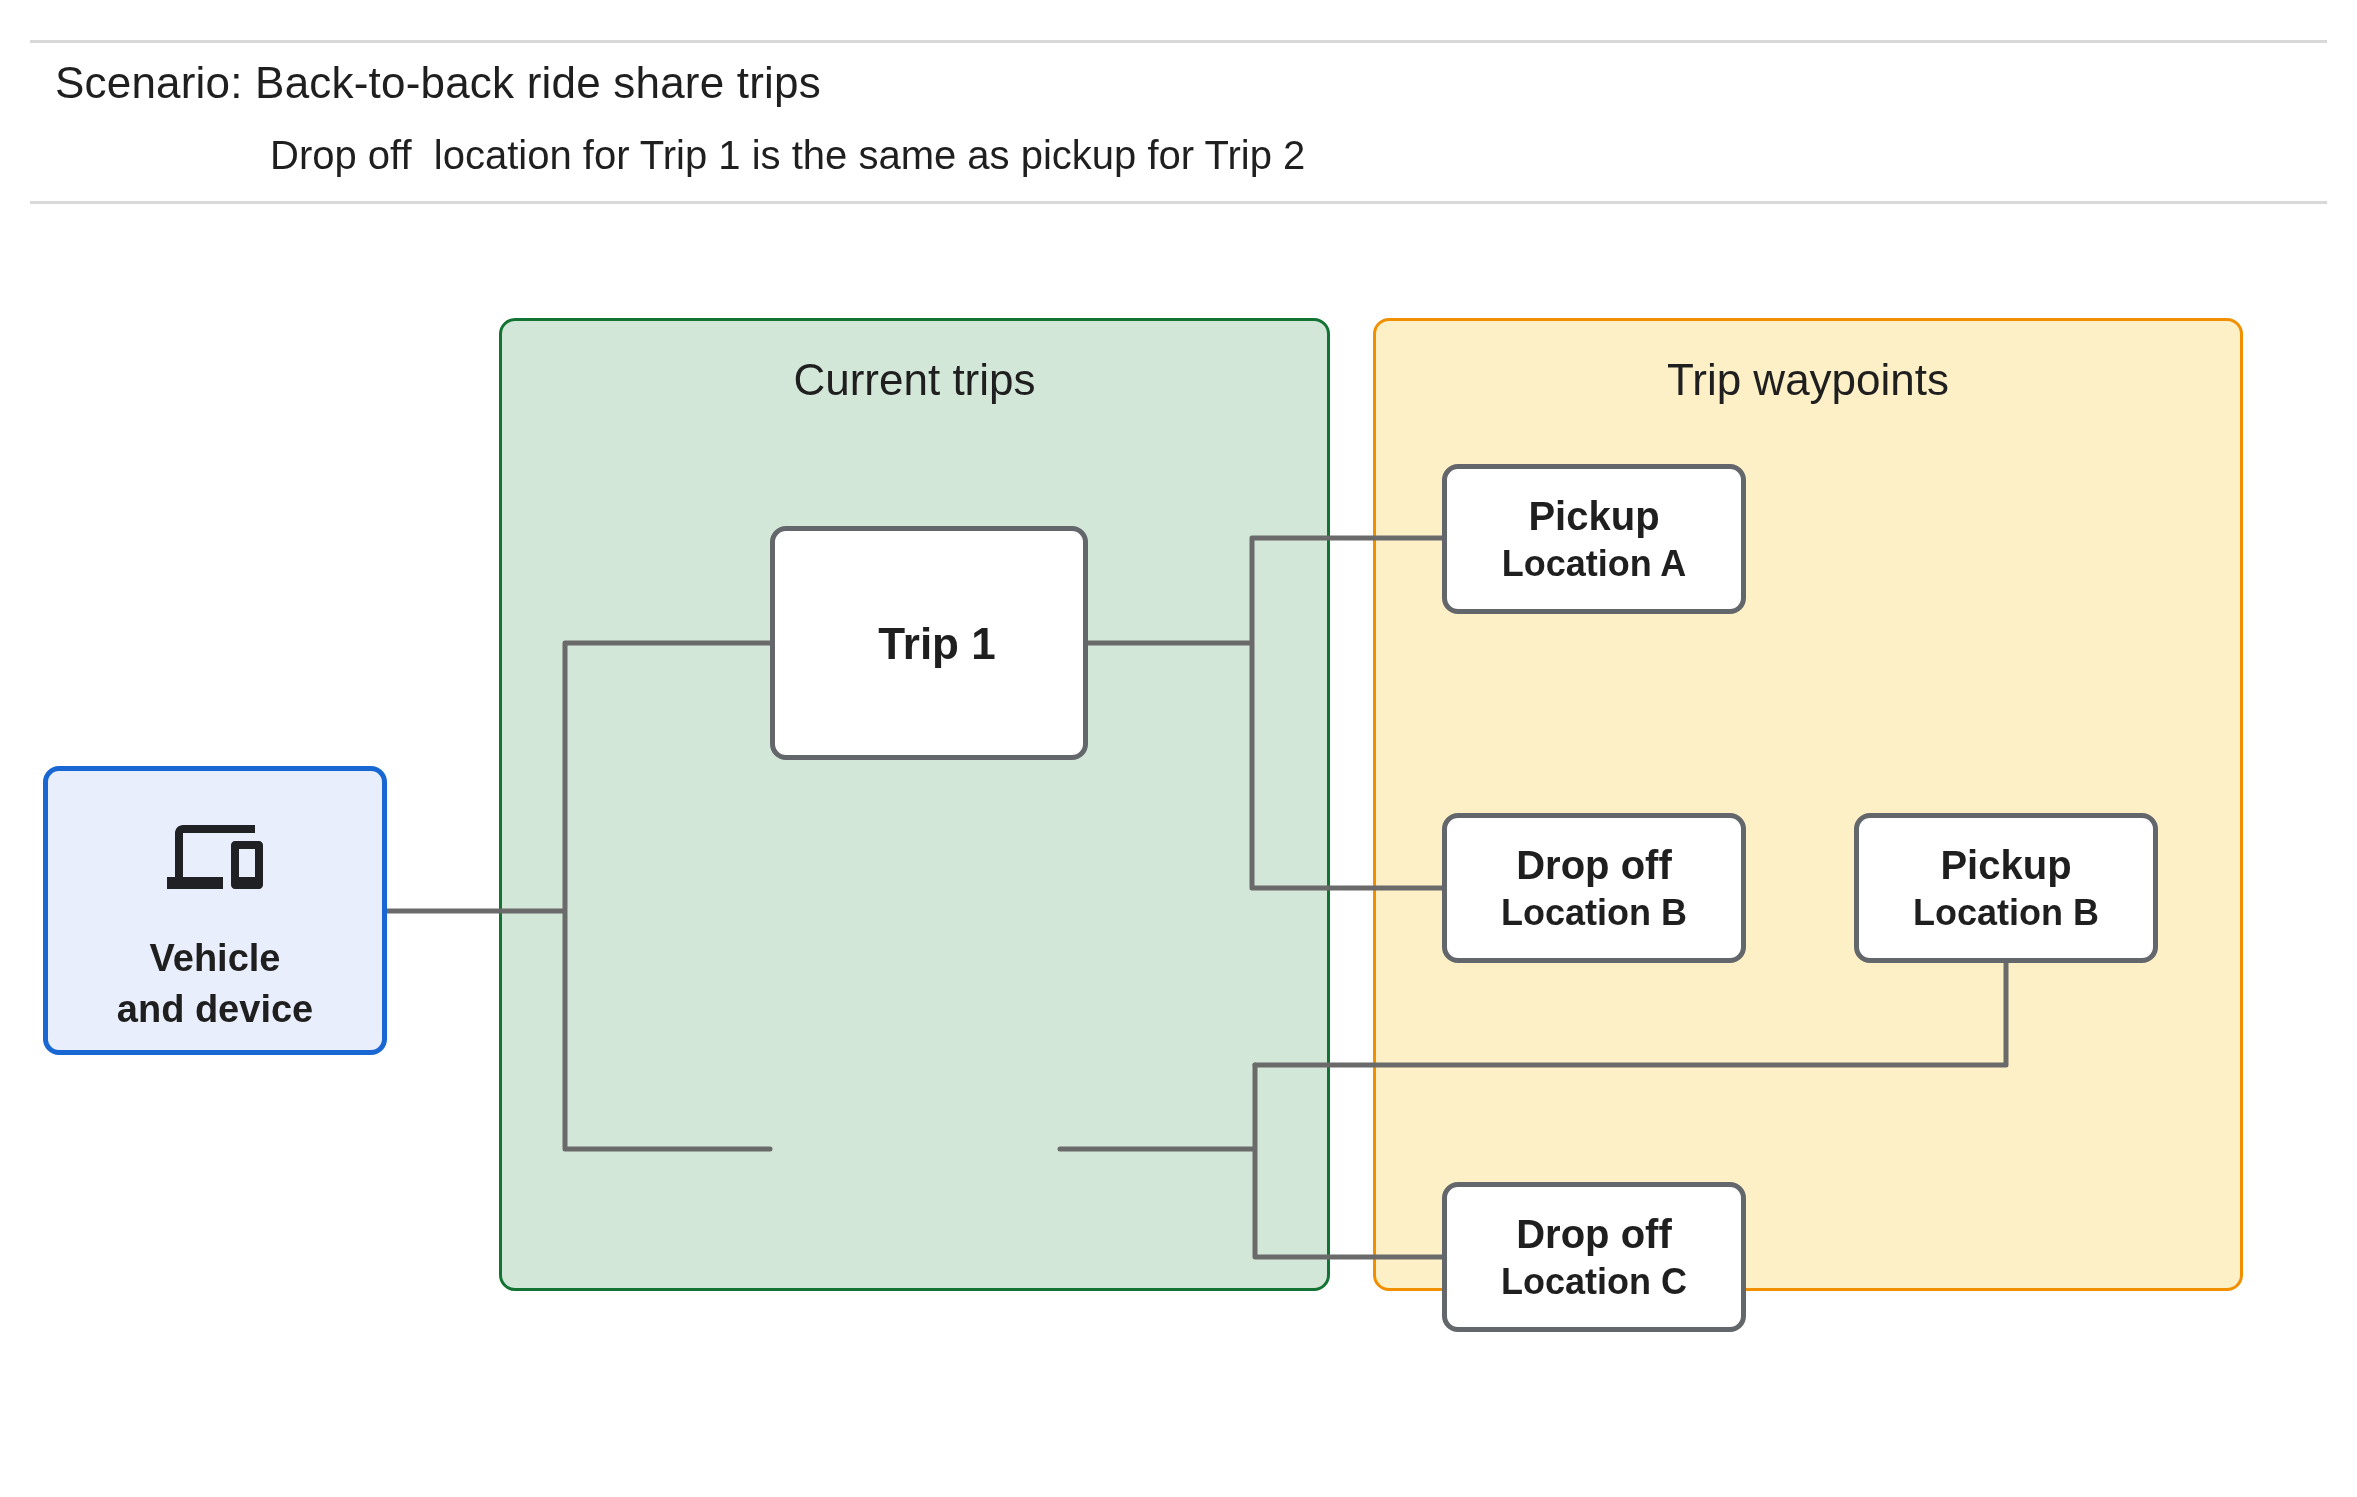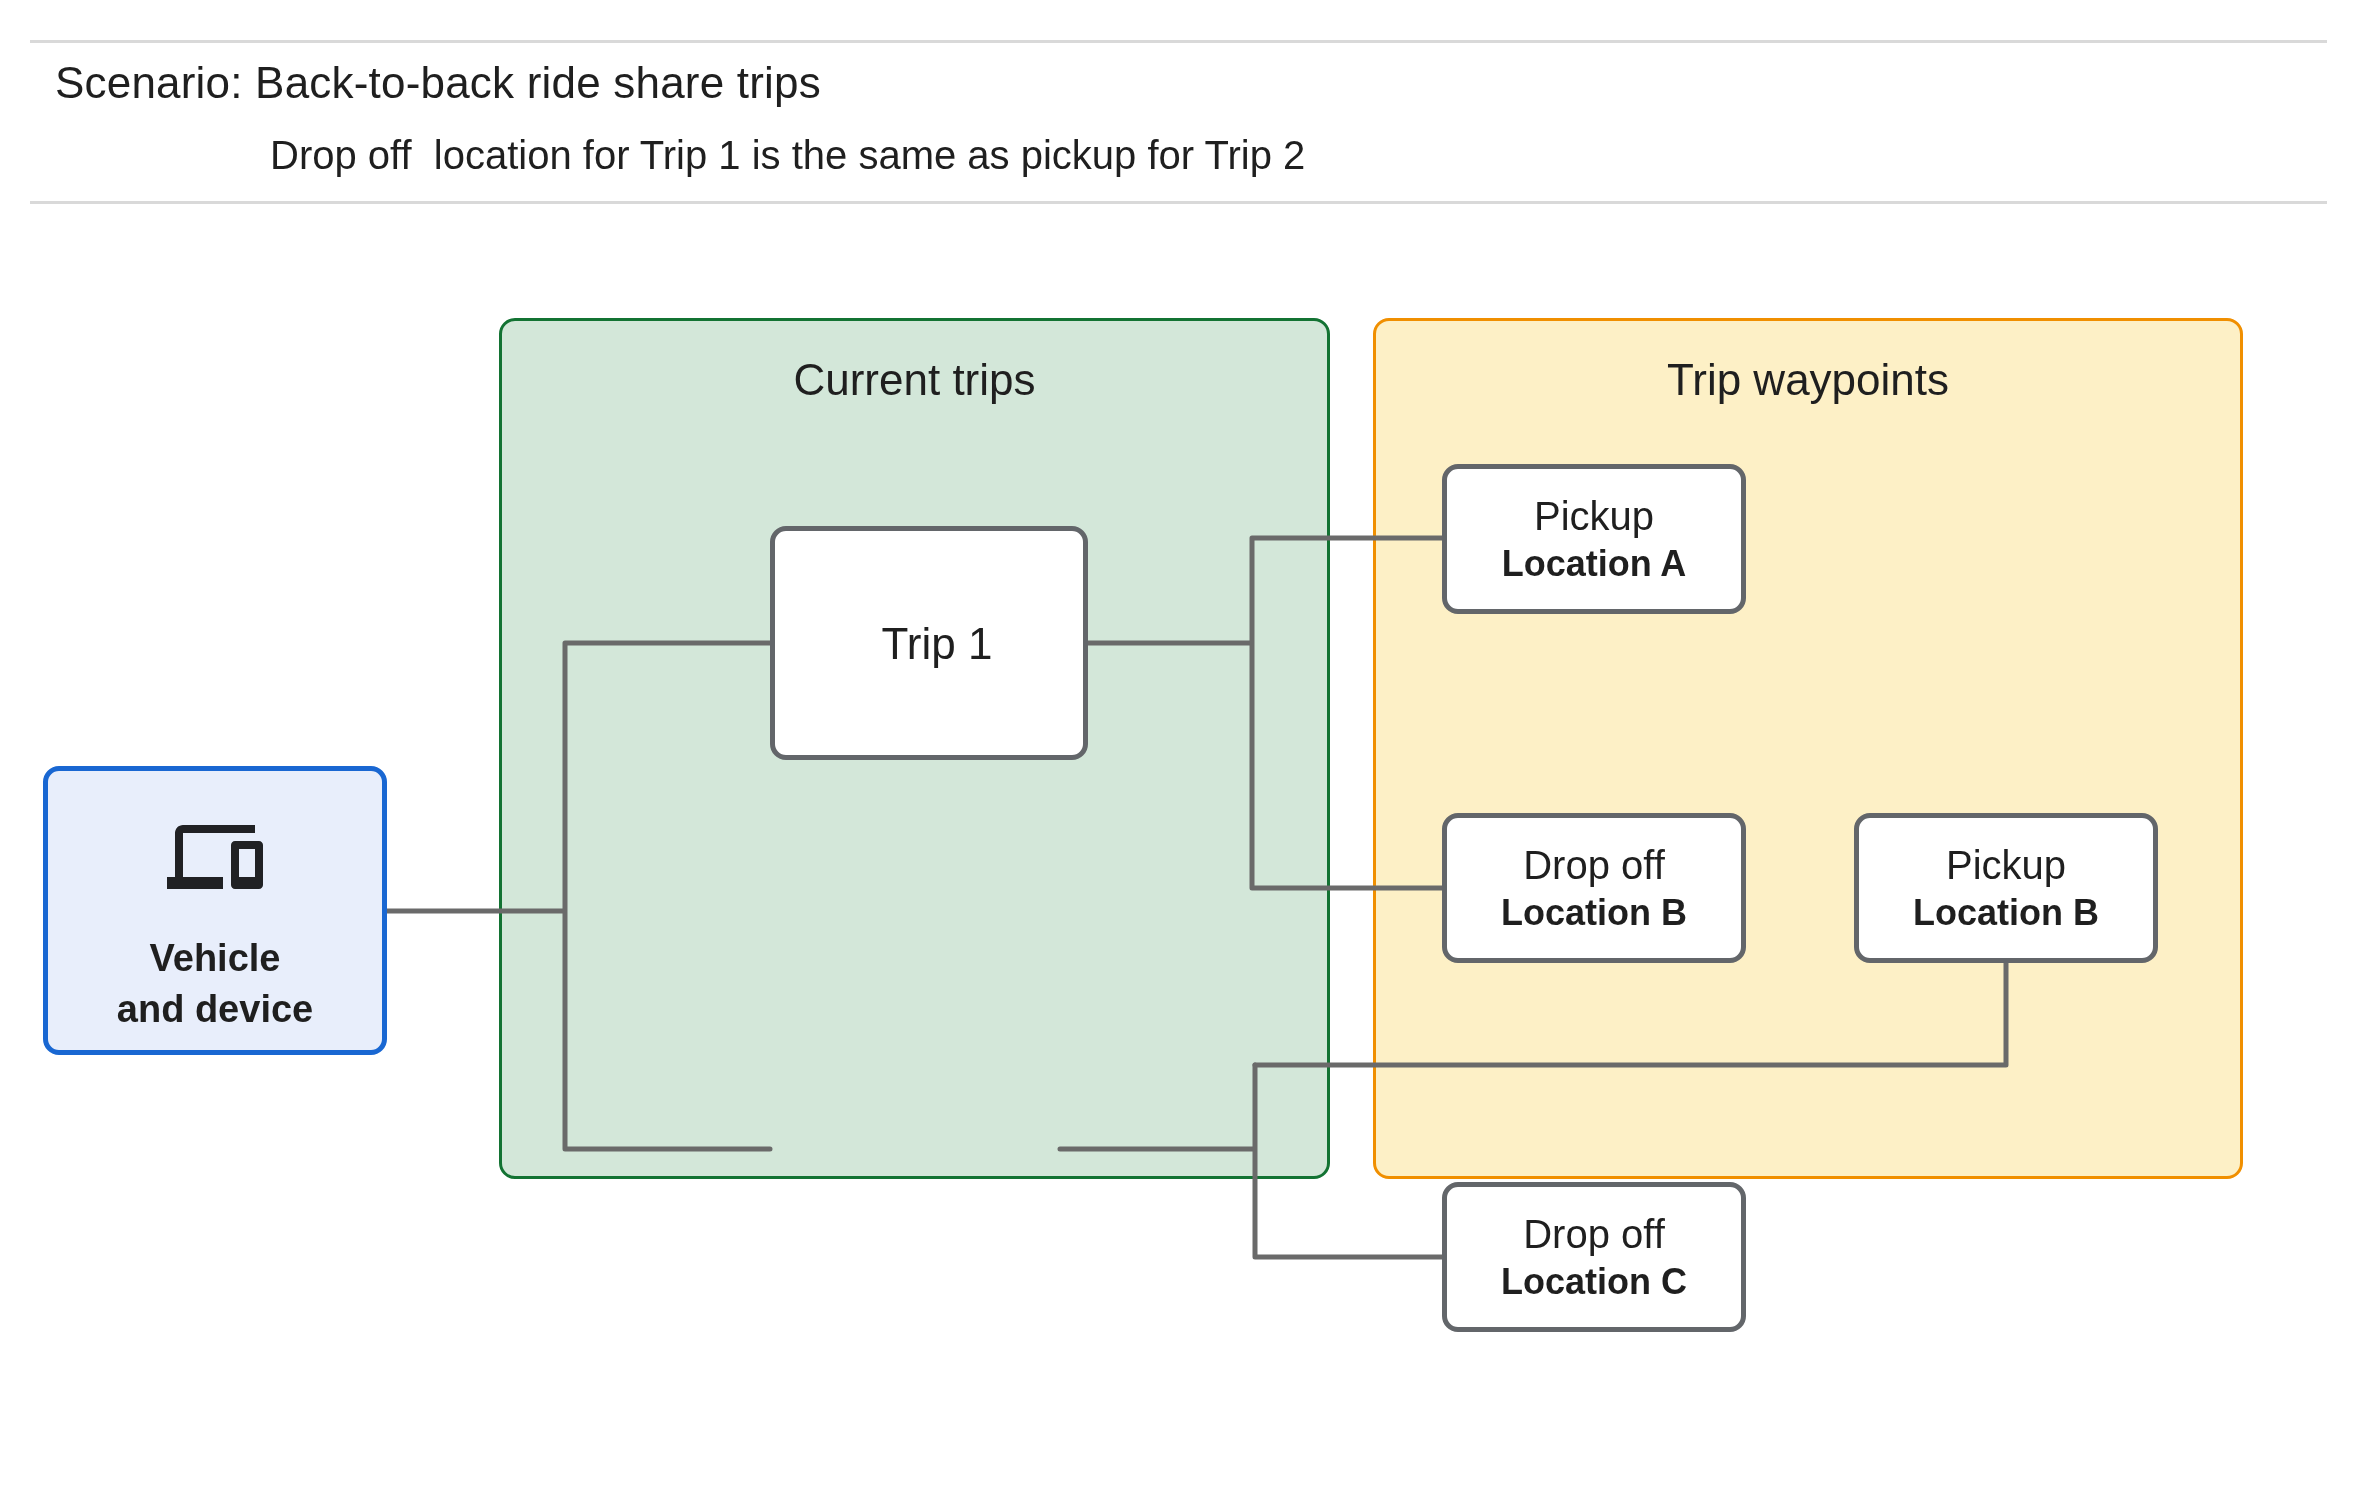--- a/index.html
+++ b/index.html
@@ -21,31 +21,31 @@
   body{font-family:"Liberation Sans","DejaVu Sans",sans-serif;color:var(--ink);}
   #canvas{position:relative;width:2357px;height:1497px;background:var(--bg);overflow:hidden;}
 
   .hairline{position:absolute;left:30px;width:2297px;height:3px;background:var(--hairline);}
   .hairline.top{top:40px;}
   .hairline.bottom{top:201px;}
 
   .title-line1{position:absolute;left:55px;top:58px;font-size:44px;font-weight:400;letter-spacing:0.2px;white-space:pre;}
   .title-line2{position:absolute;left:270px;top:114px;font-size:40px;font-weight:400;white-space:pre;margin-top:19px;}
 
-  .panel{position:absolute;top:318px;height:861px;border-radius:16px;}
+  .panel{position:absolute;top:318px;height:973px;border-radius:16px;}
   .panel-current{left:499px;width:831px;background:var(--green-fill);border:3px solid var(--green-border);}
   .panel-waypoints{left:1373px;width:870px;background:var(--yellow-fill);border:3px solid var(--yellow-border);padding-left:27px;}
   .panel-title{position:absolute;top:34px;left:0;width:100%;text-align:center;font-size:44px;font-weight:400;color:var(--ink);}
 
   svg.wires{position:absolute;left:0;top:0;pointer-events:none;}
   svg.wires path{stroke:var(--line-gray);stroke-width:5;fill:none;stroke-linecap:round;stroke-linejoin:round;}
 
   .node{position:absolute;background:#ffffff;border:5px solid var(--node-border);border-radius:16px;
         display:flex;flex-direction:column;align-items:center;justify-content:center;text-align:center;}
-  .node .node-title{font-size:40px;font-weight:400;line-height:1.25;}
+  .node .node-title{font-size:40px;font-weight:700;line-height:1.25;}
   .node .node-sub{font-size:36px;font-weight:700;line-height:1.3;}
 
   .trip{left:770px;width:318px;height:234px;padding-left:16px;}
   .trip-1{top:526px;}
   .trip-2{top:1032px;}
   .trip .node-title{font-size:44px;}
 
   .wp{width:304px;height:150px;}
   .wp-a{left:1442px;top:464px;}
   .wp-b-drop{left:1442px;top:813px;}

